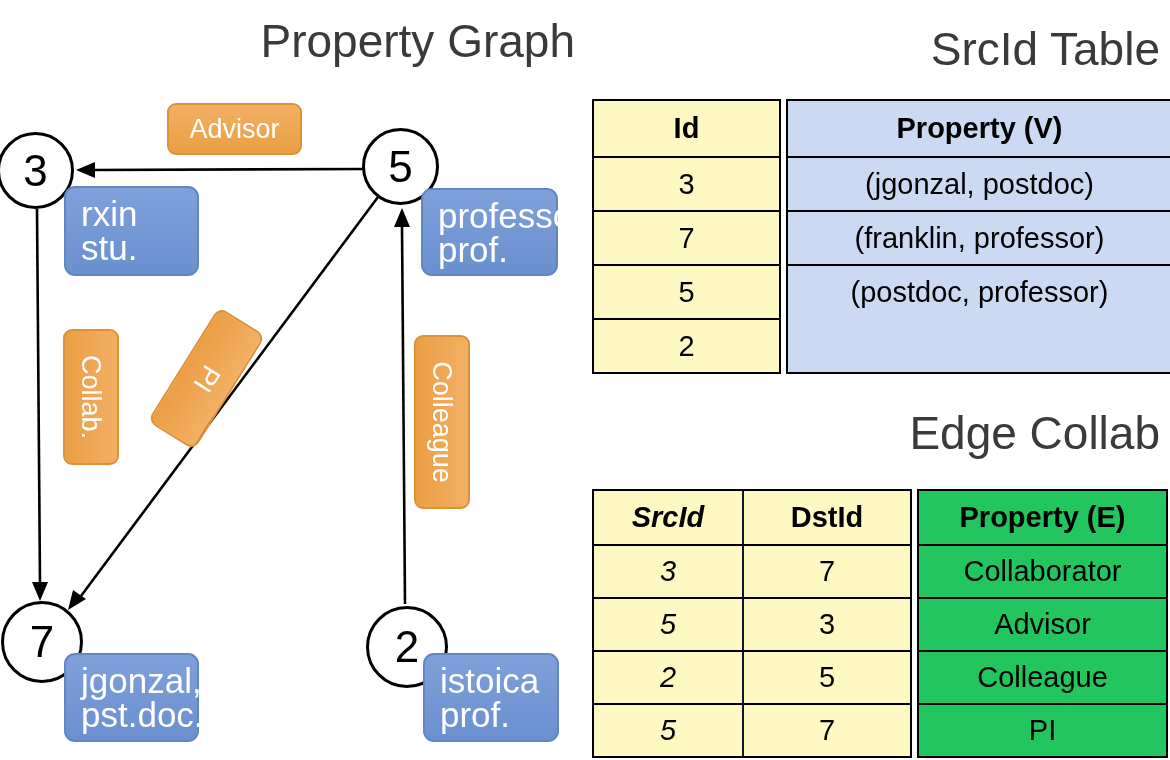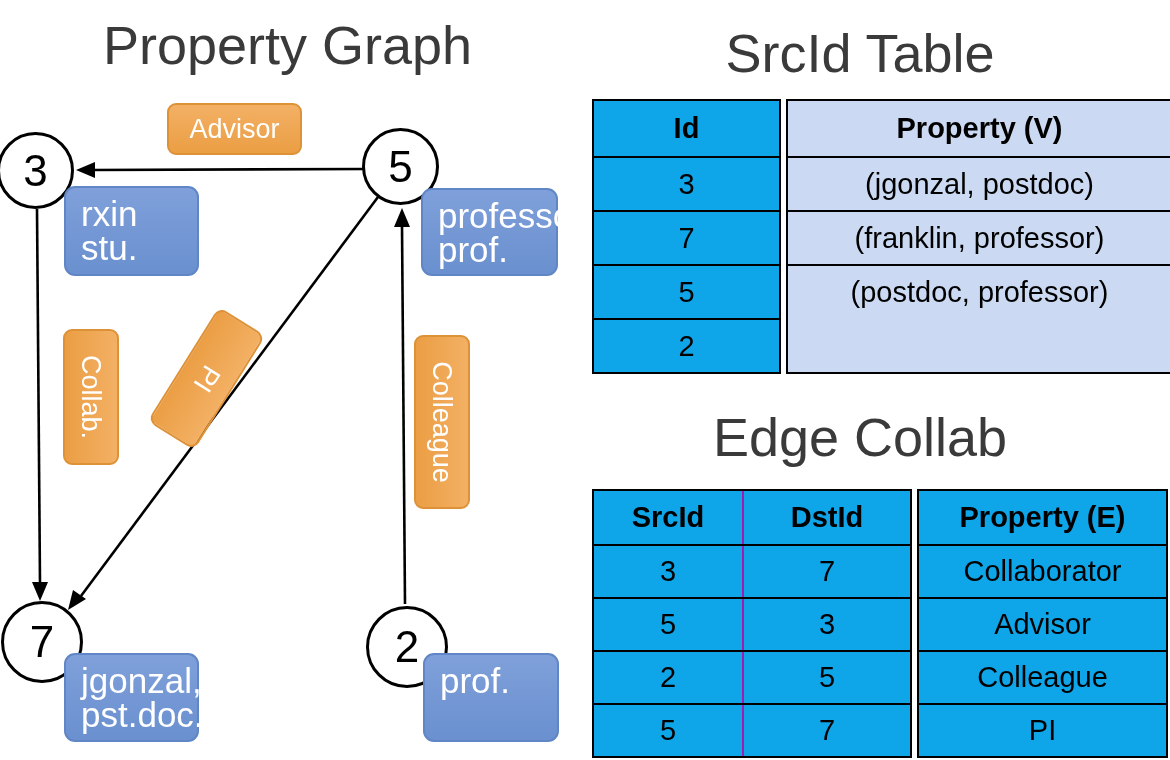--- a/index.html
+++ b/index.html
@@ -7,22 +7,22 @@
   body { font-family: "Liberation Sans", sans-serif; }
   #stage {
     position: relative;
     width: 1170px;
     height: 760px;
     background: #ffffff;
     overflow: hidden;
   }
   .title {
     position: absolute;
-    text-align: center;
-    font-size: 54px;
+    text-align: right;
+    font-size: 46px;
     font-weight: 400;
     color: #3a3a3a;
     white-space: nowrap;
   }
   
   .node {
     position: absolute;
     background: #ffffff;
     border: 3px solid #000000;
     border-radius: 50%;
@@ -57,40 +57,40 @@
     align-items: center;
     justify-content: center;
     z-index: 3;
   }
   svg.arrows { position: absolute; left: 0; top: 0; z-index: 1; }
   svg.arrows line { stroke: #000; stroke-width: 2.6px; }
   svg.arrows polygon { fill: #000; }
 
   
   .tablewrap { position: absolute; display: flex; gap: 5px; }
-  .subtable { border: 2.5px solid #000; background: #0ea5e9; }
+  .subtable { border: 2.5px solid #000; background: #fef9c3; }
   .trow { display: flex; border-top: 2px solid #000; }
   .trow:first-child { border-top: none; }
   .tcell {
     display: flex;
     align-items: center;
     justify-content: center;
     font-size: 29px;
     color: #000;
     white-space: nowrap;
   }
   .hdr { font-weight: bold; }
   .tint-blue { background: #cbdaf2; }
-  .tint-orange { background: #0ea5e9; }
+  .tint-orange { background: #22c55e; }
   .w100 { width: 100%; }
   .vh { height: 55px; }   
   .vr { height: 52px; }   
   .eh { height: 53px; }   
   .er { height: 51px; }   
-  .colsep { border-right: 2px solid #a21caf; }
+  .colsep { border-right: 2px solid #0f172a; font-style: italic; }
 </style>
 </head>
 <body>
 
 <div id="stage">
 
   <div>
 
     <div class="title" style="left:0; top:14px; width:575px;">Property Graph</div>
 
@@ -127,20 +127,21 @@
     </div>
     <div class="vbox" style="left:421px; top:188px; width:137px; height:88px;">
       <span style="display:block;">professor,</span>
       <span style="display:block;">prof.</span>
     </div>
     <div class="vbox" style="left:64px; top:653px; width:135px; height:89px;">
       <span style="display:block;">jgonzal,</span>
       <span style="display:block;">pst.doc.</span>
     </div>
     <div class="vbox" style="left:423px; top:653px; width:136px; height:89px;">
+      <span style="display:block;">istoica</span>
       <span style="display:block;">prof.</span>
     </div>
 
     <div class="ebox" style="left:167px; top:103px; width:135px; height:52px;">
       <span>Advisor</span>
     </div>
     <div class="ebox" style="left:23px; top:369px; width:136px; height:56px; transform:rotate(90deg);">
       <span>Collab.</span>
     </div>
     <div class="ebox" style="left:139px; top:351px; width:135px; height:55px; transform:rotate(122deg);">

